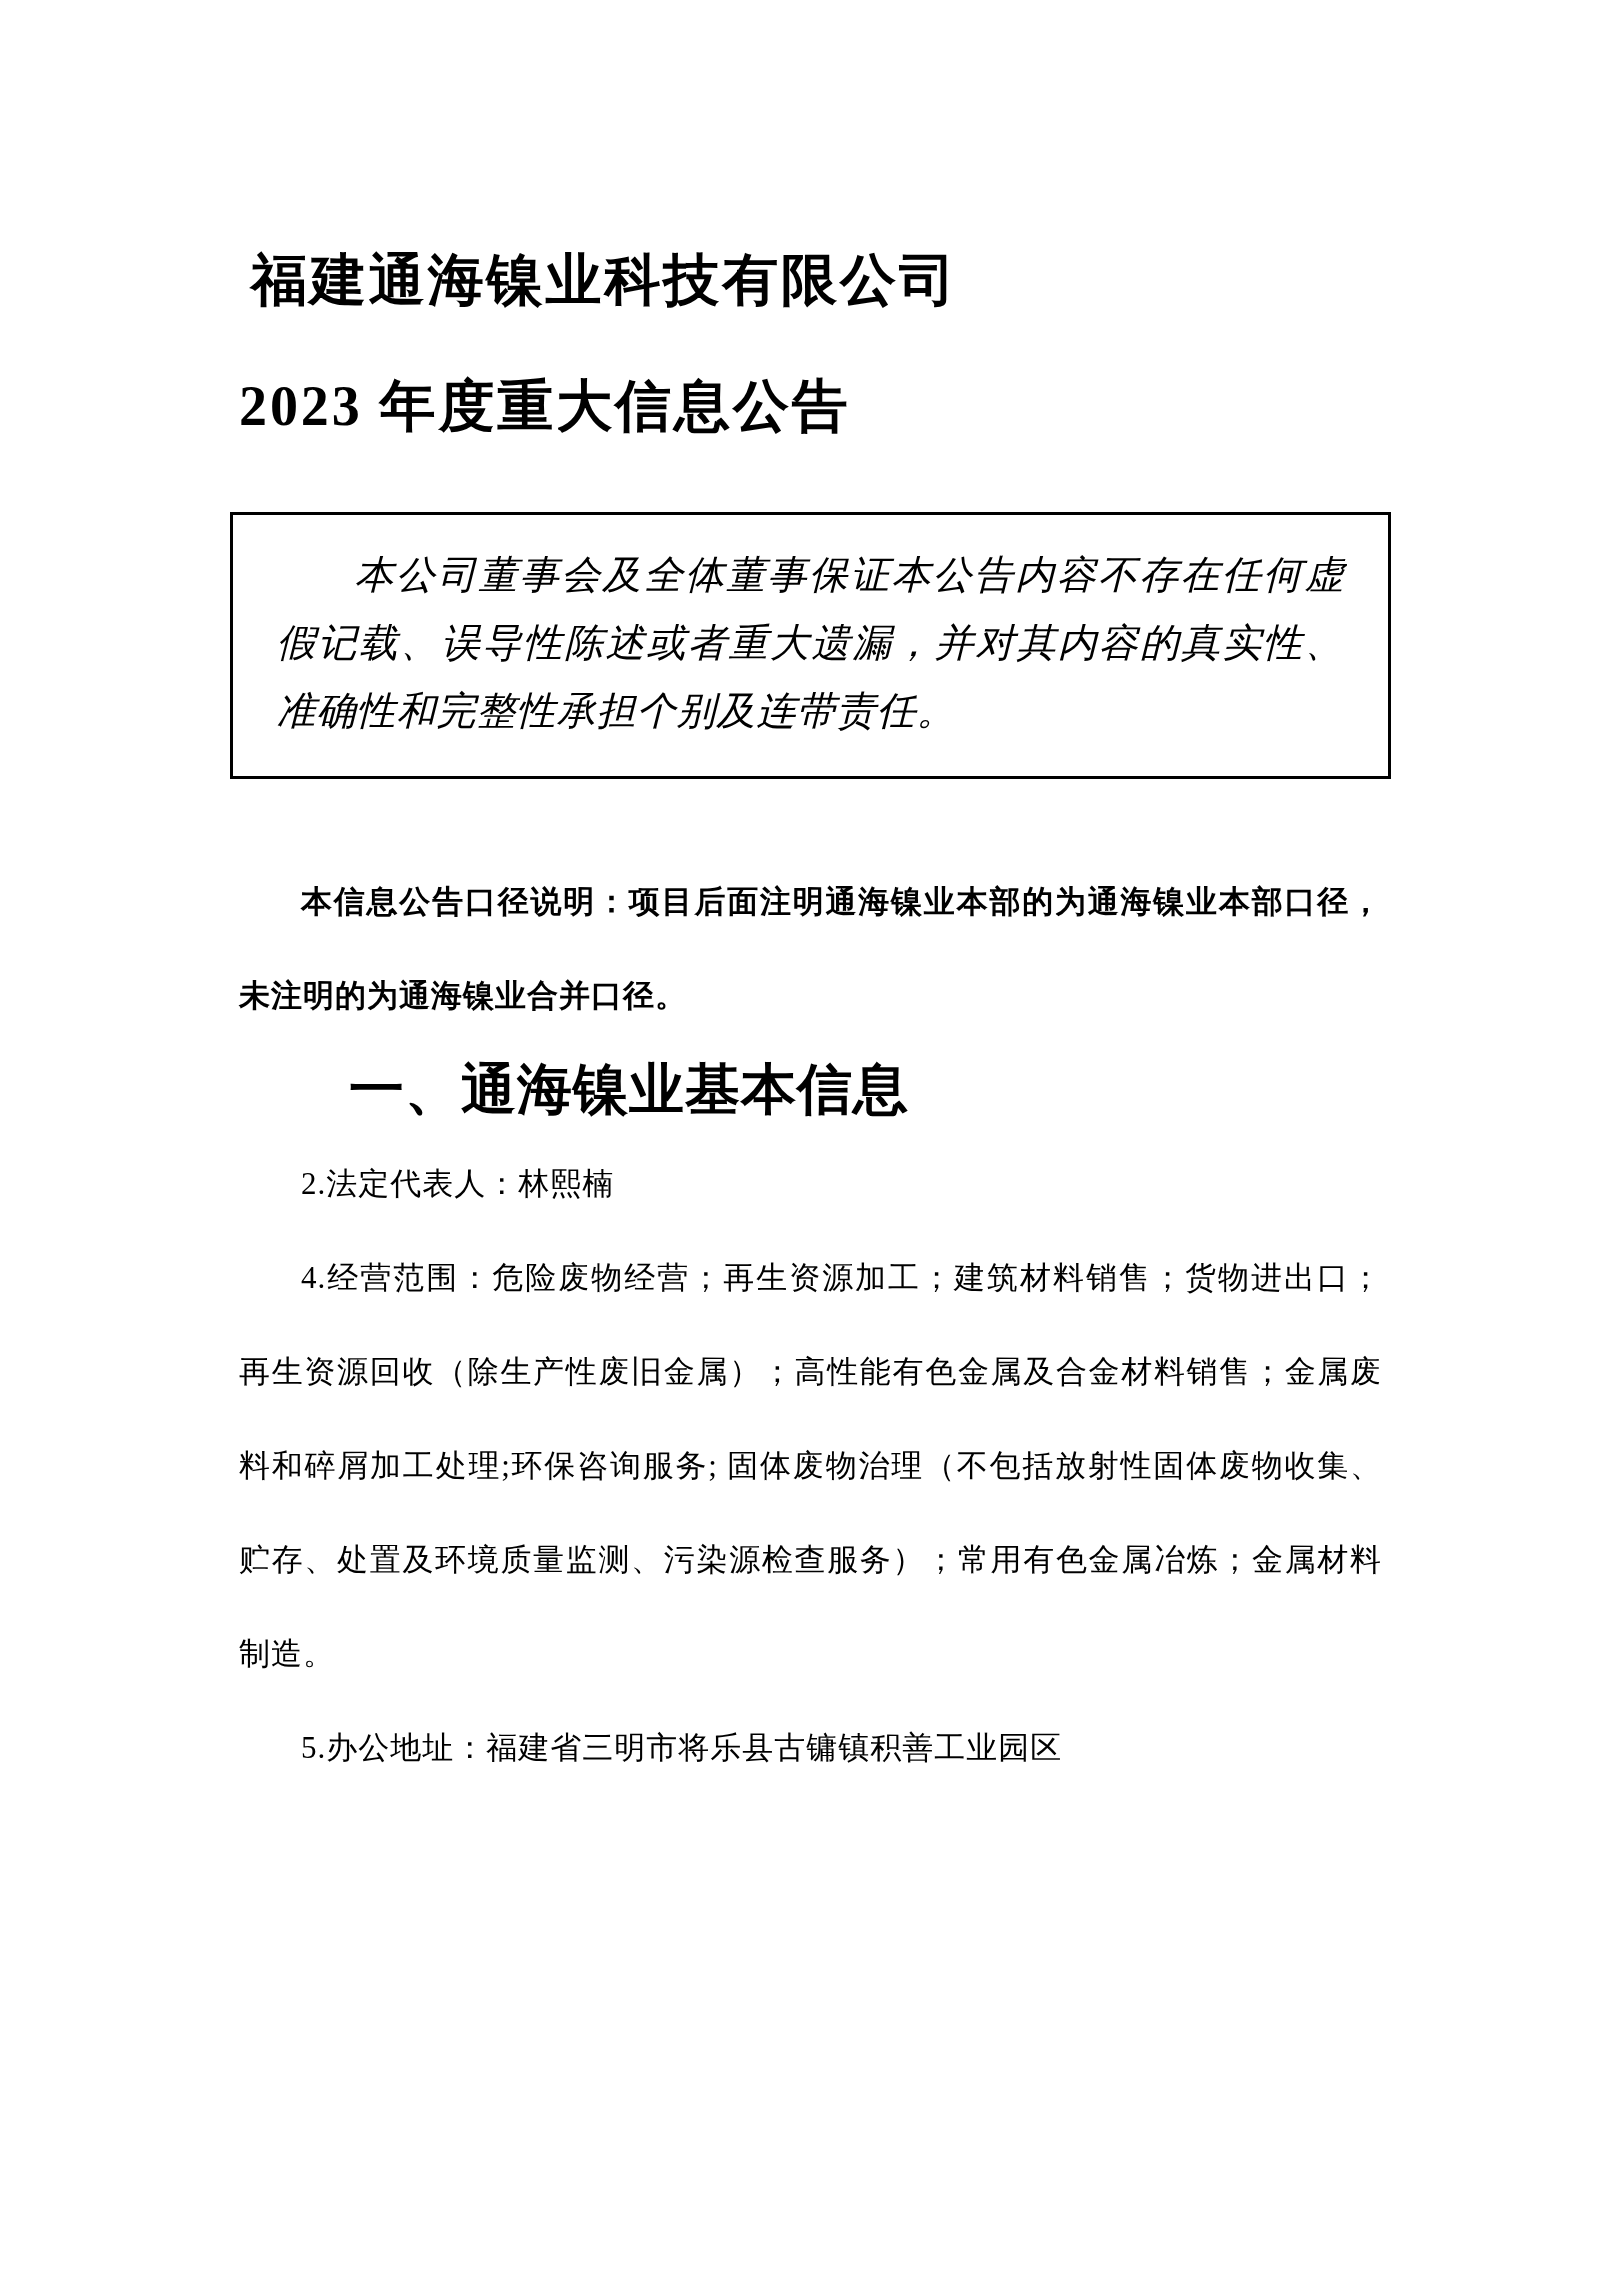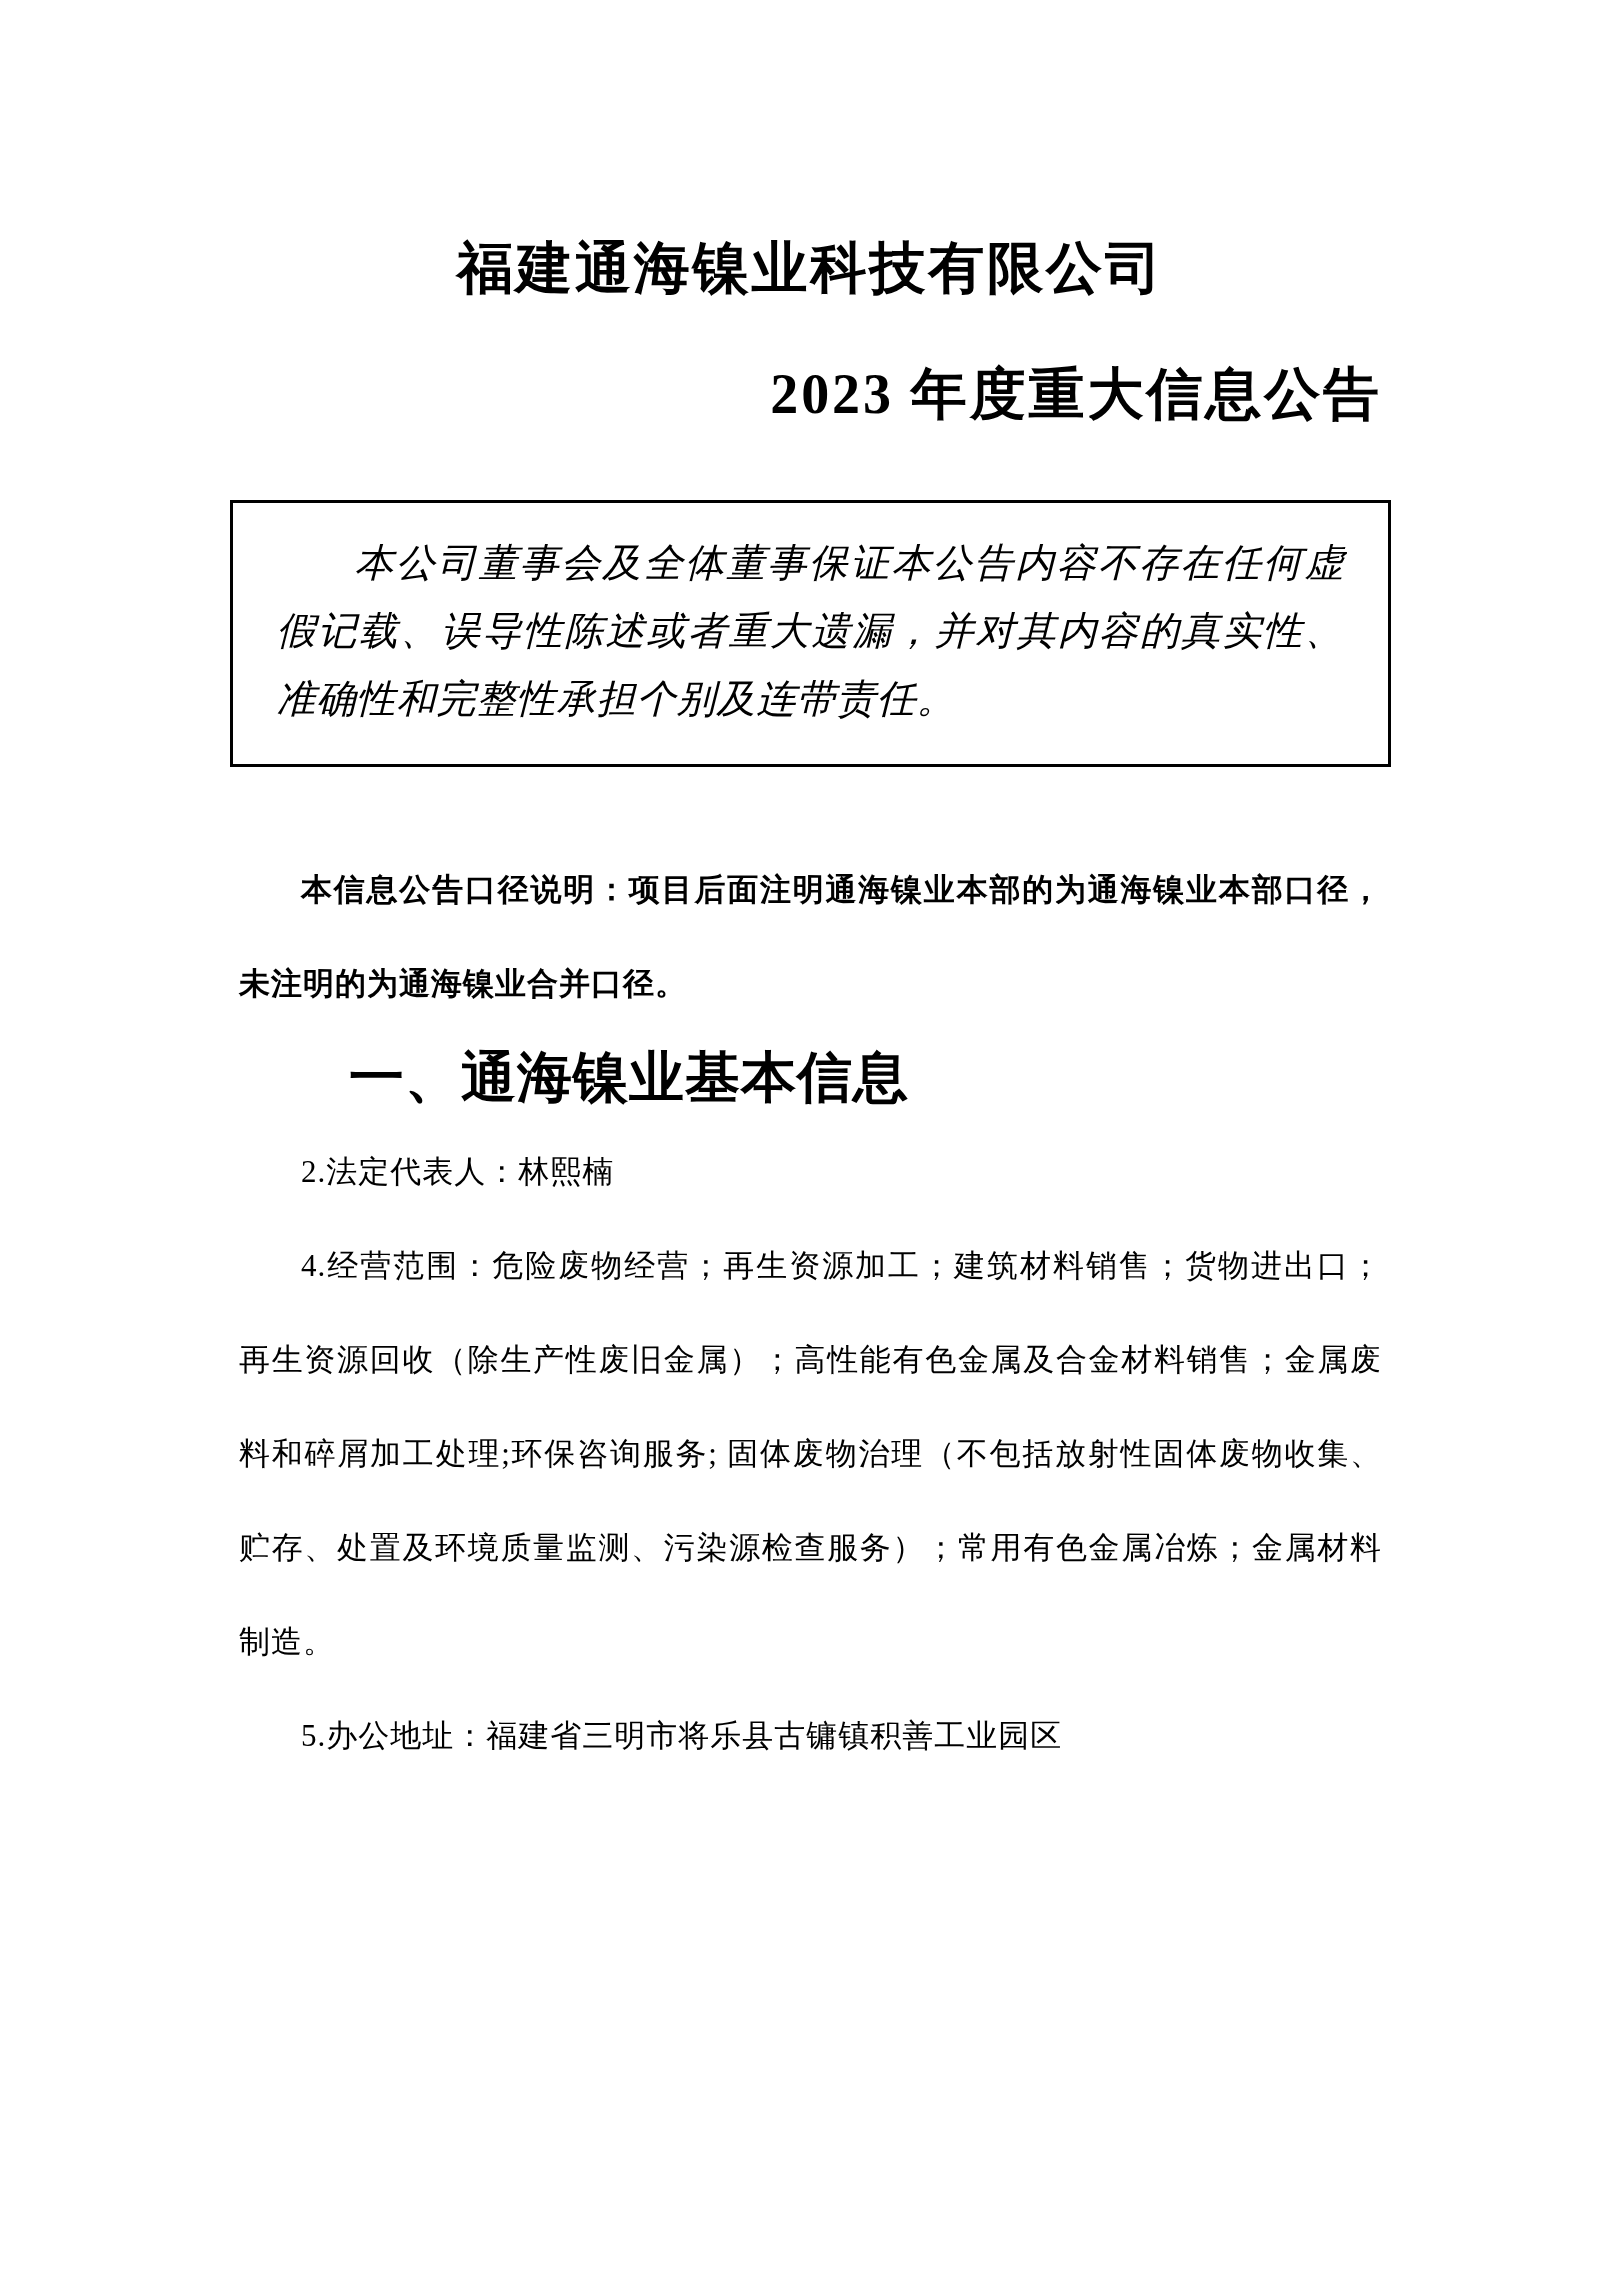--- a/index.html
+++ b/index.html
@@ -13,29 +13,29 @@
     height: 2293px;
     margin: 0 auto;
     background: #ffffff;
     color: #000000;
     box-sizing: border-box;
     padding: 231px 239px 0 239px;
     font-family: "Liberation Serif", "DejaVu Serif", serif;
     overflow: hidden;
   }
   .doc-title {
-    text-align: center;
+    text-align: left;
     font-size: 56px;
     font-weight: bold;
     letter-spacing: 2.9px;
     line-height: 74px;
-    margin: 0;
+    margin: 12px;
   }
   .doc-subtitle {
-    text-align: right;
+    text-align: left;
     font-size: 56px;
     font-weight: bold;
     letter-spacing: 2.9px;
     line-height: 74px;
     margin: 52px 0 0 0;
   }
   .disclaimer-box {
     box-sizing: border-box;
     border: 3.9px solid #000000;
     margin: 69px -8.8px 0 -8.8px;

